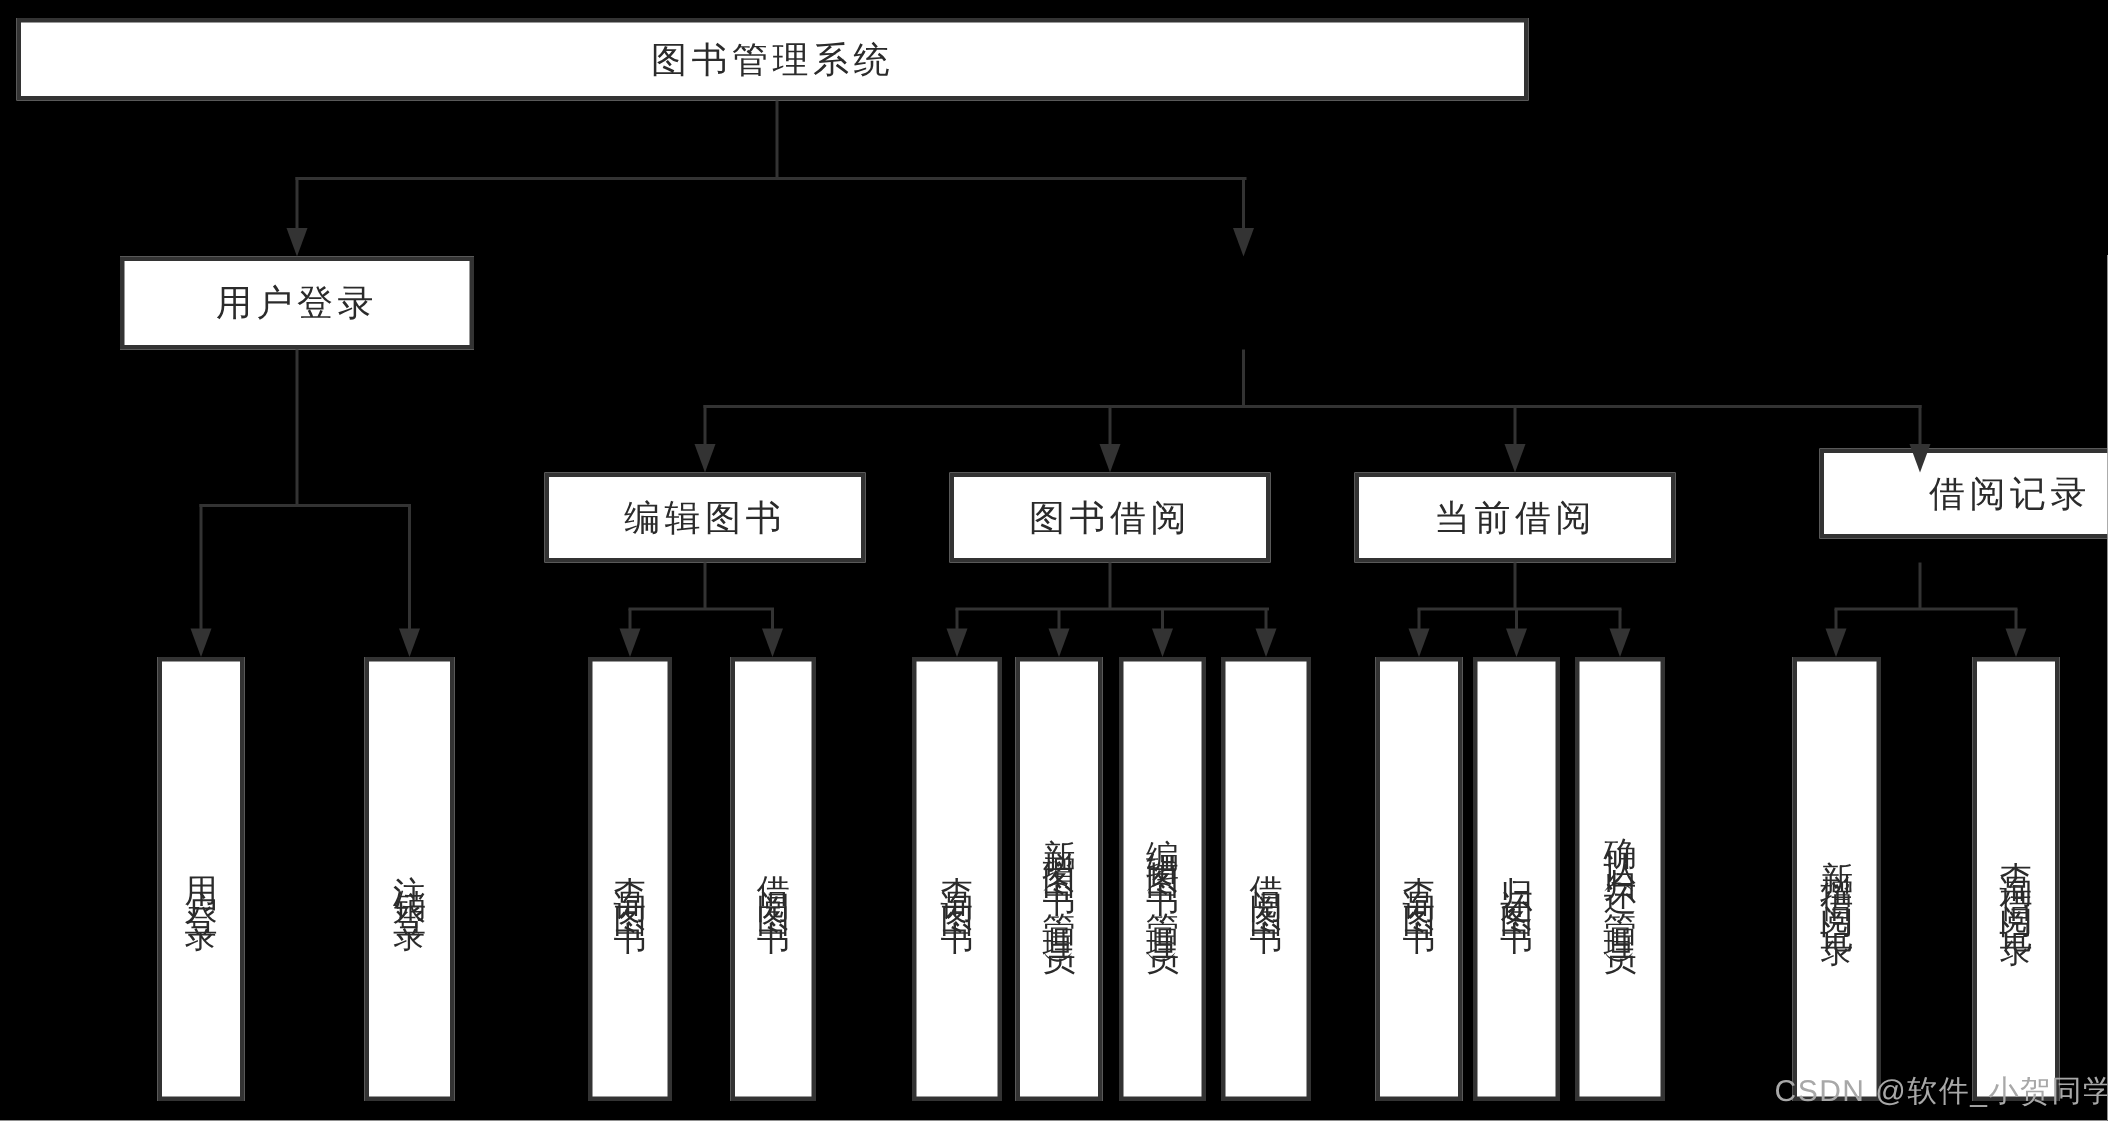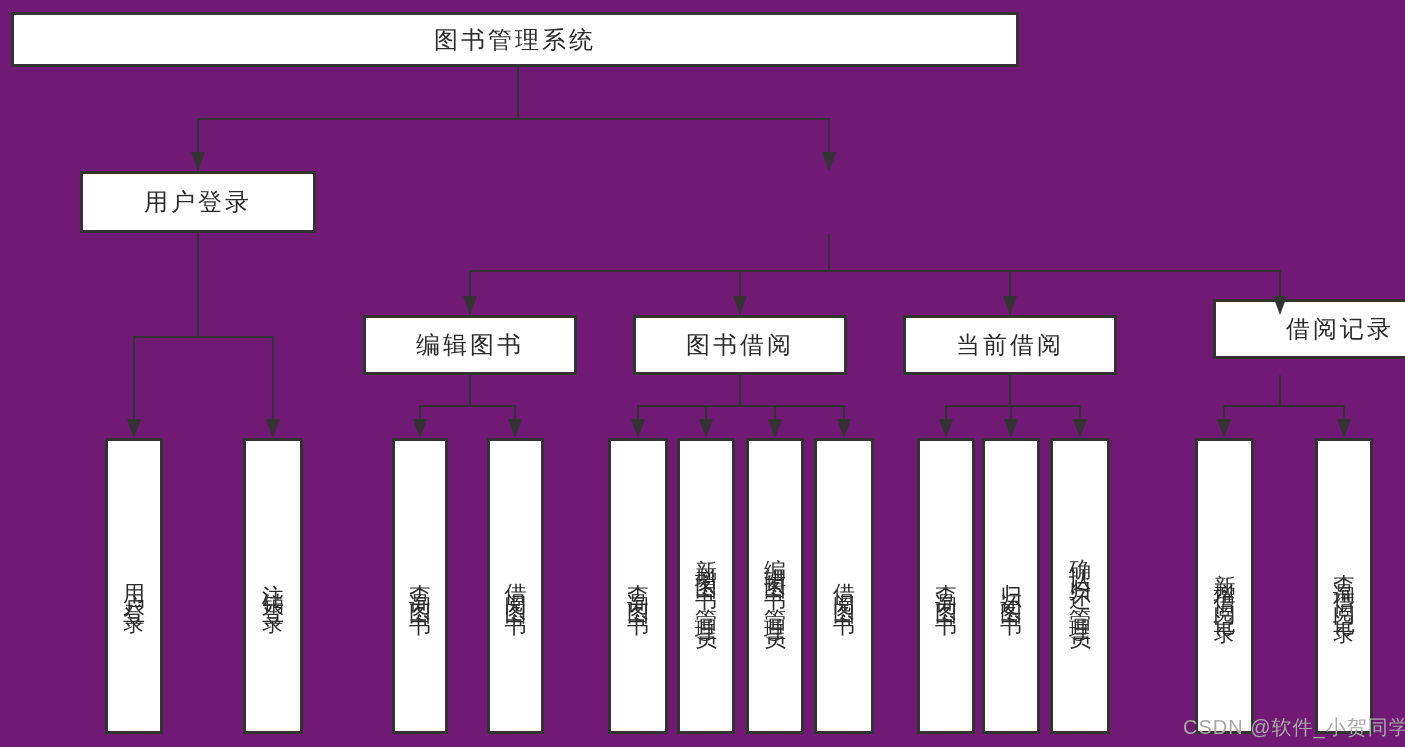--- a/index.html
+++ b/index.html
@@ -1,19 +1,19 @@
 <!DOCTYPE html>
 <html><head>
 <meta charset="utf-8">
 <style>
   html,body{margin:0;padding:0;background:#ffffff;}
   #canvas{
     position:relative;
     width:1405px;height:747px;
-    background:#701a75;
+    background:#000000;
     font-family:"Liberation Sans","DejaVu Sans",sans-serif;
     overflow:hidden;
   }
   .box{
     position:absolute;
     box-sizing:border-box;
     background:#ffffff;
     border:3px solid #333333;
     color:#2b2b2b;
     display:flex;

